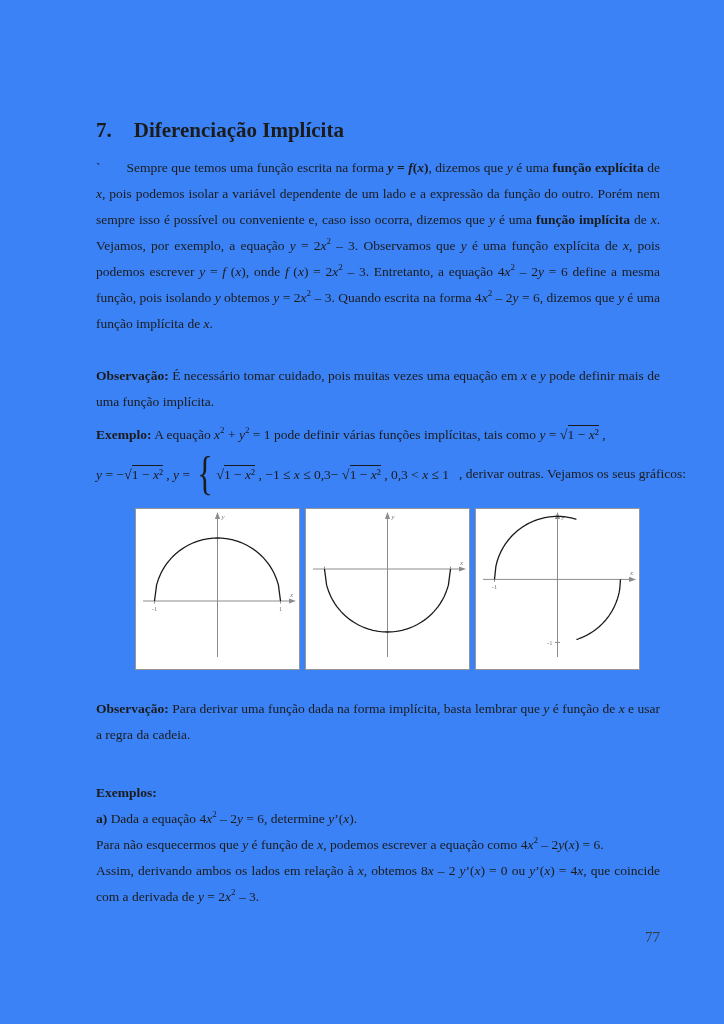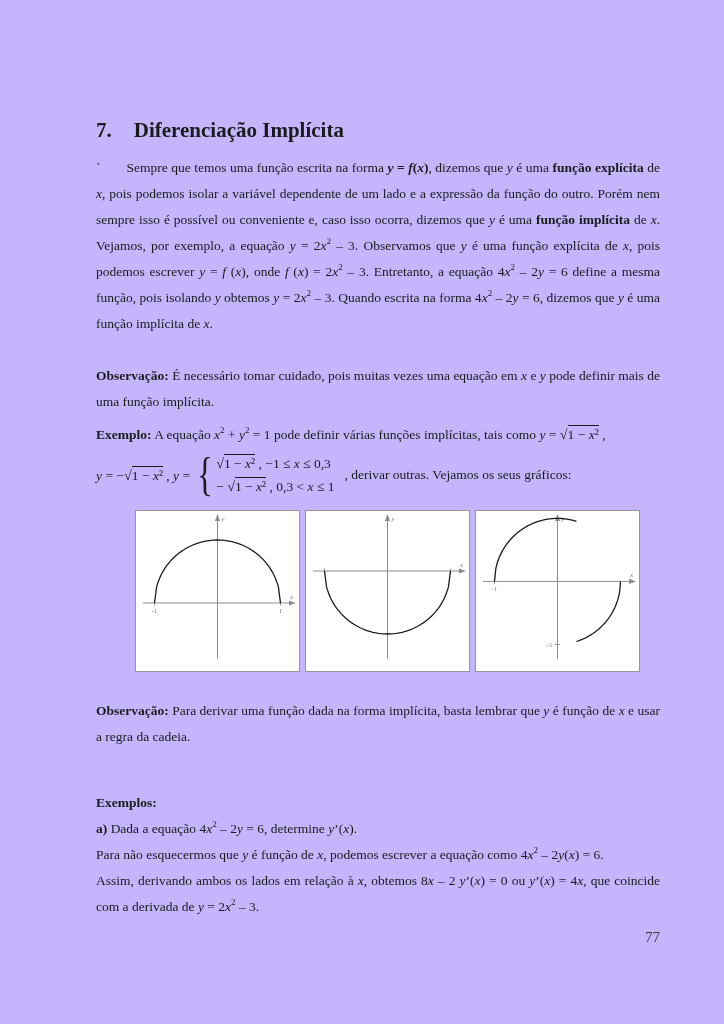--- a/index.html
+++ b/index.html
@@ -1,44 +1,44 @@
 <!DOCTYPE html>
 <html><head>
 <meta charset="utf-8">
 <style>
   html,body{margin:0;padding:0;background:#e8e8e8;}
   .page{
-    position:relative;width:724px;height:1024px;background:#c4b5fd;
+    position:relative;width:724px;height:1024px;background:#3b82f6;
     font-family:"Liberation Serif",serif;color:#1b1b1b;
     box-sizing:border-box;padding:118px 64px 0 96px;overflow:hidden;
     margin:0 auto;
   }
   p{margin:0;font-size:13.5px;line-height:26px;text-align:justify;}
   .title{font-size:21px;font-weight:bold;margin:0 0 12px 0;}
   .title-num{display:inline-block;margin-right:22px;}
   .tab{display:inline-block;width:26px;}
   .b{font-weight:bold;}
   .i{font-style:italic;}
   .bi{font-weight:bold;font-style:italic;}
   .sup{font-size:9px;vertical-align:6px;line-height:0;}
   .rt{font-size:1.05em;}
   .rad{border-top:1.2px solid #1b1b1b;padding-top:1px;}
   .gap-md{height:26px;}
   .gap-sm{height:6px;}
   .formula-row{display:flex;align-items:center;margin:4px 0 0 0;font-size:13.5px;}
   .formula-lead{white-space:nowrap;}
   .brace{font-size:46px;font-weight:100;line-height:44px;transform:scaleX(.7);margin:0 0 0 4px;}
-  .cases{display:flex;flex-direction:column;line-height:22px;}
+  .cases{display:flex;line-height:22px;}
   .case-line{white-space:nowrap;}
   .formula-tail{margin-left:10px;white-space:nowrap;}
   .graphs{display:flex;gap:5px;margin:12px 0 0 39px;}
   .graph-cell{width:165px;height:162px;border:1px solid #969696;background:#fff;box-sizing:border-box;}
   .graph-cell svg{display:block;}
   .derivacao{margin-top:26px;}
-  .exemplos-h{margin-top:40px;}
+  .exemplos-h{margin-top:32px;}
   .pageno{position:absolute;right:64px;top:929px;font-size:15px;color:#3a3a3a;}
 </style>
 </head>
 <body>
 
 <div class="page">
 
   <div class="title">
     <span class="title-num">7.</span><span>Diferenciação Implícita</span>
   </div>

